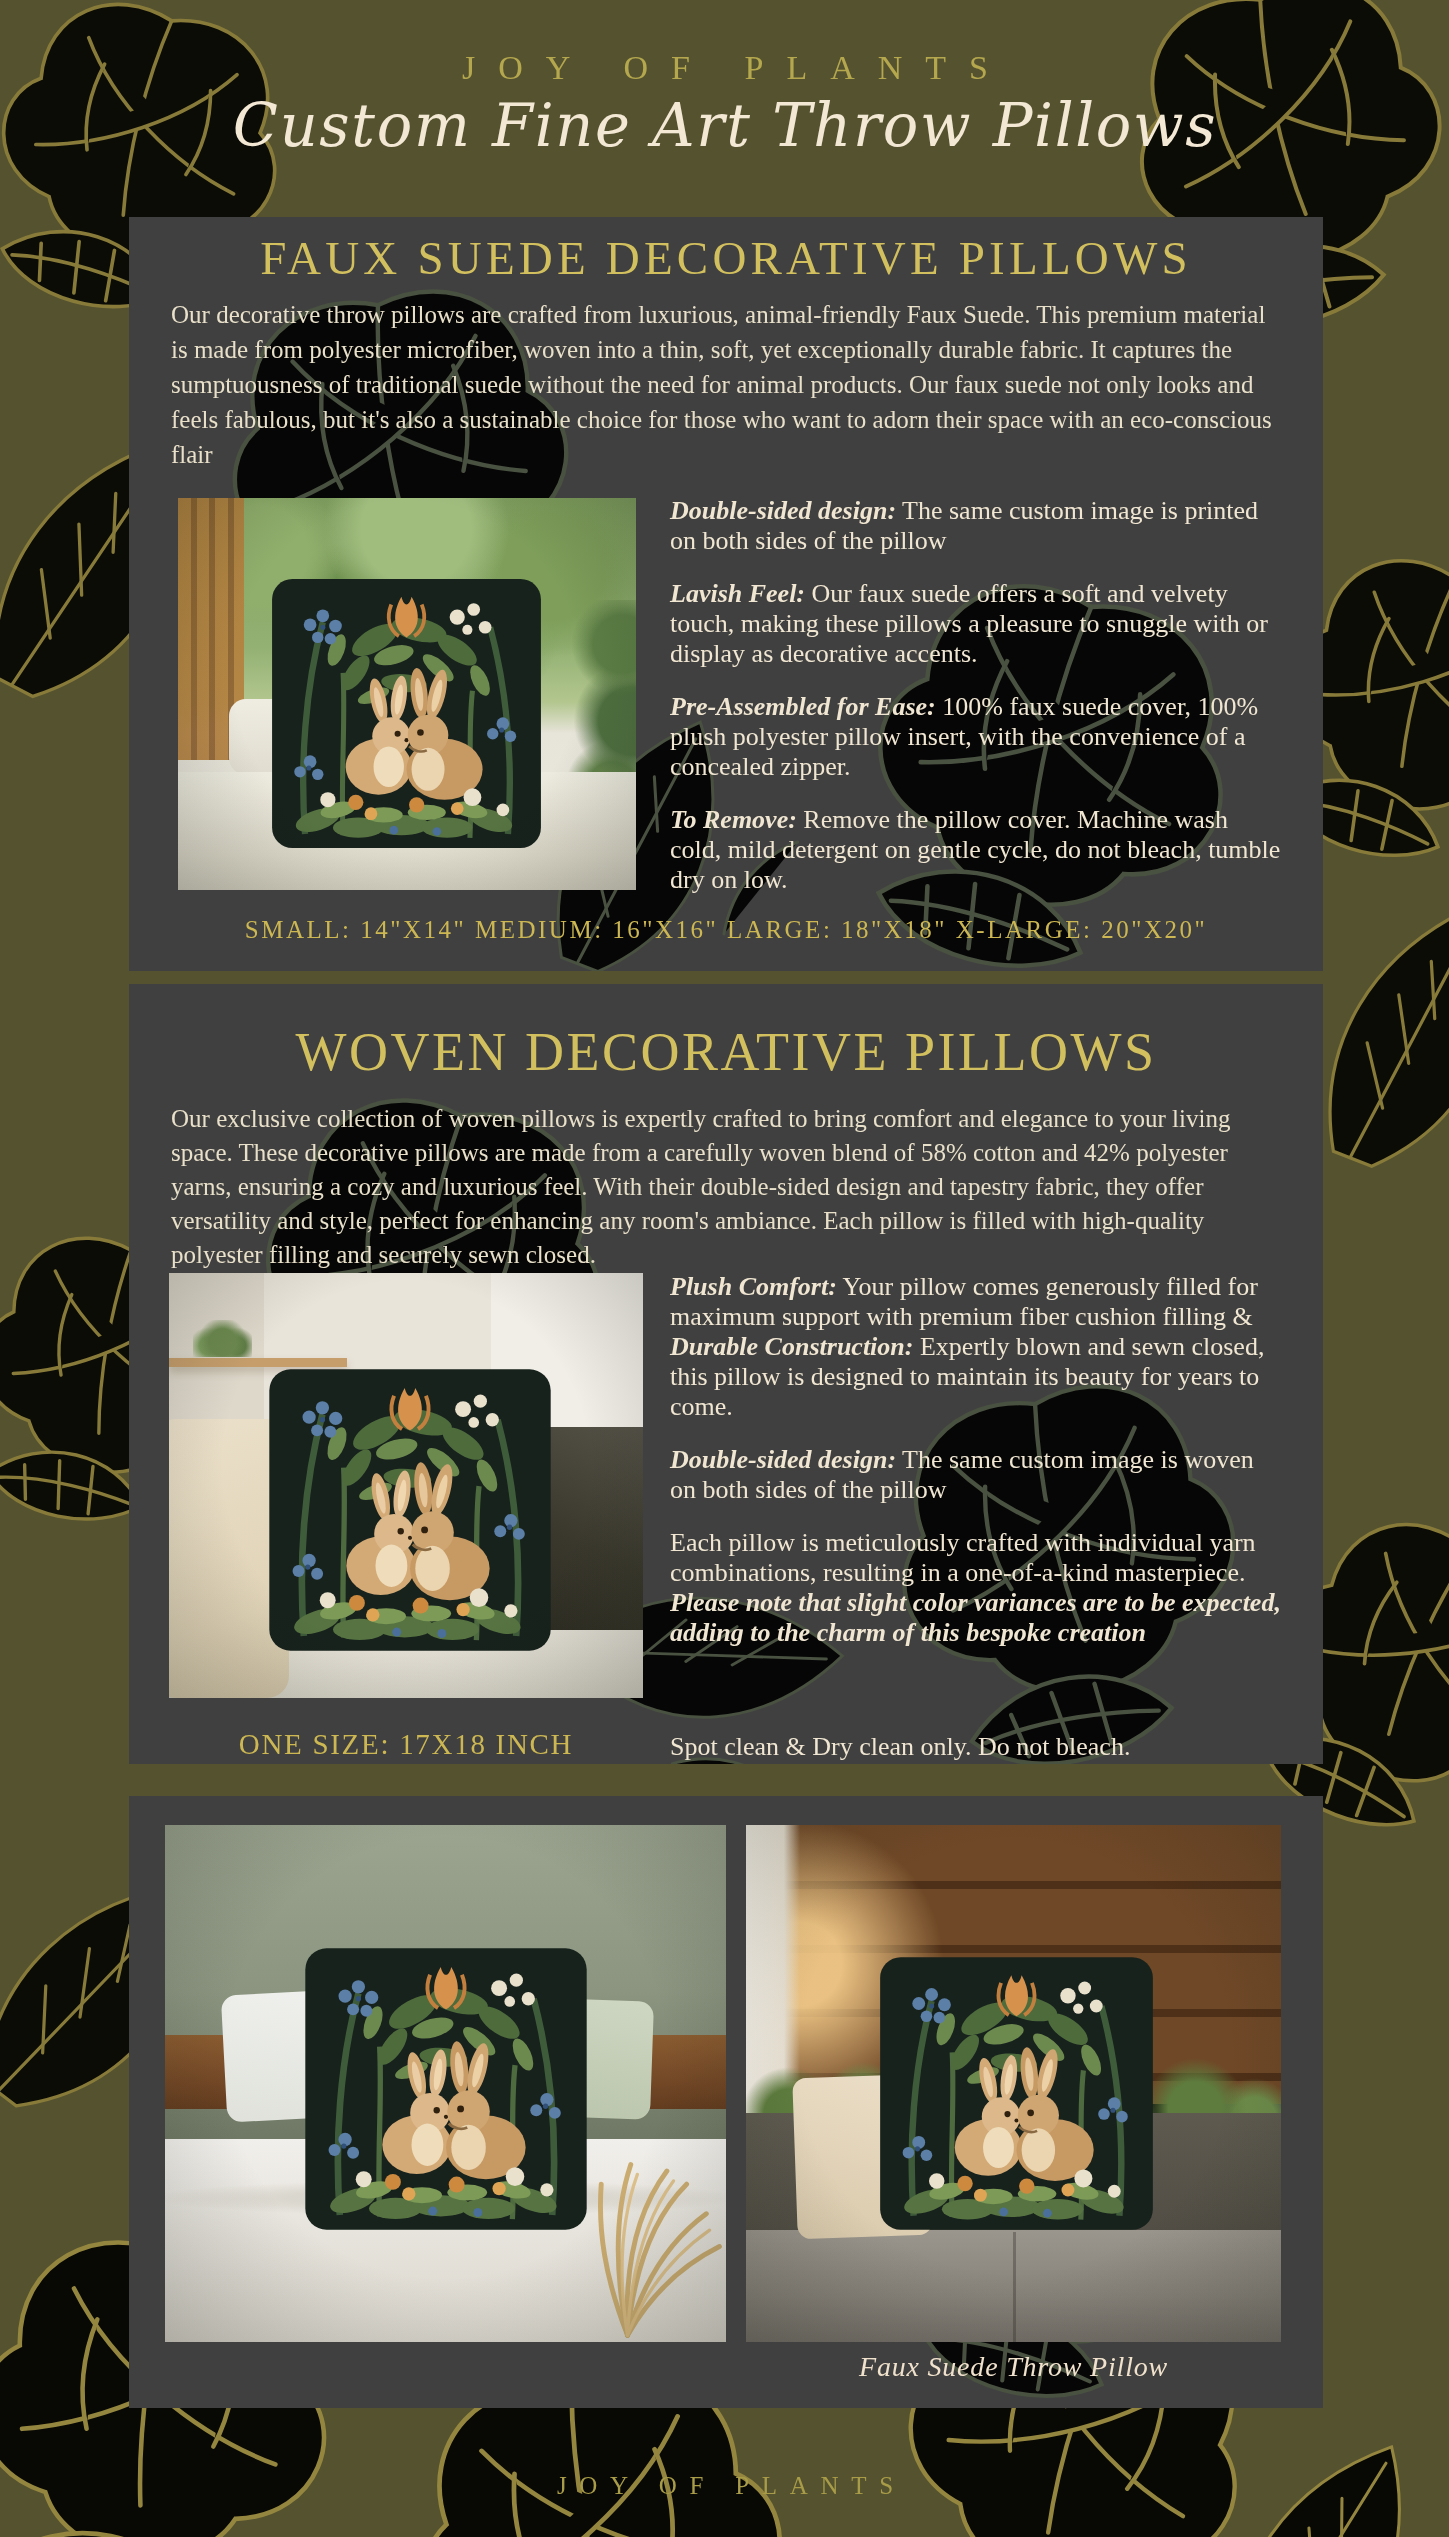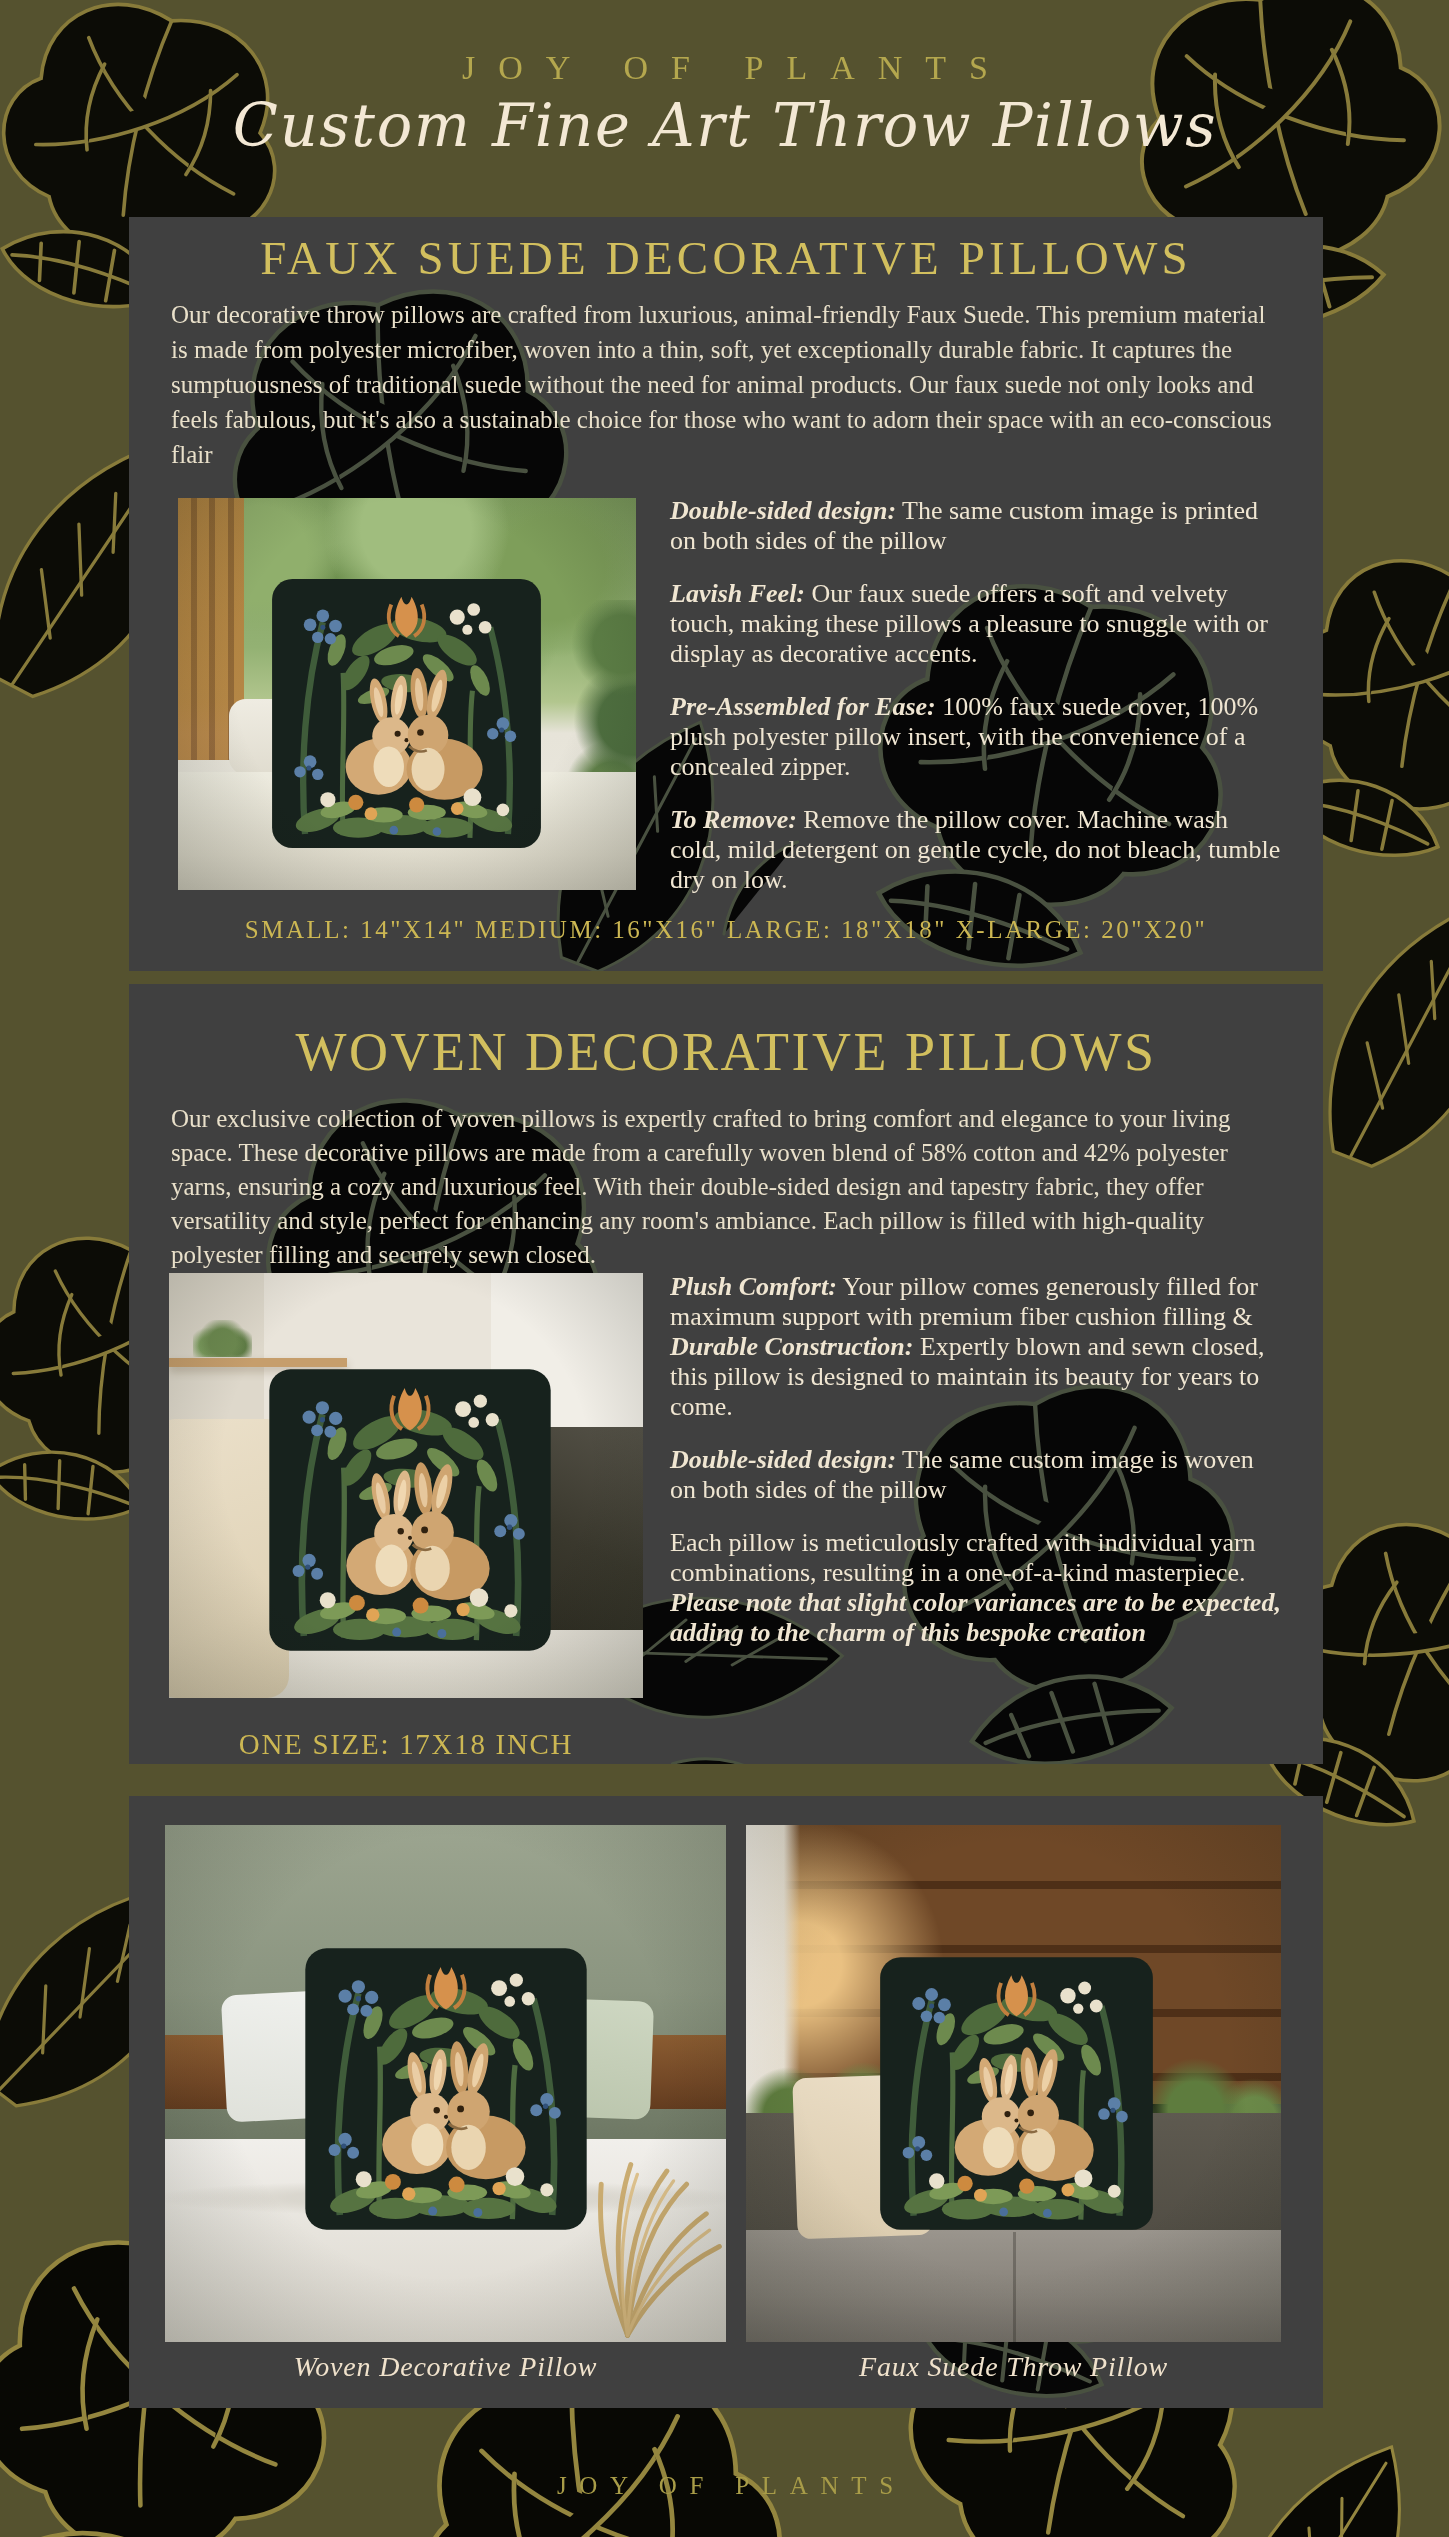--- a/index.html
+++ b/index.html
@@ -376,20 +376,21 @@
       <svg class="pillow-art-svg hue-woven" style="left:95px;top:91px;width:292px;height:292px" viewBox="0 0 345 345" width="292" height="292">
           <use href="#pillow-art"></use>
         </svg>
     </div>
 
     <div class="bullets">
       <p><i>Plush Comfort:</i><span> Your pillow comes generously filled for maximum support with premium fiber cushion filling  &amp; </span><i>Durable Construction:</i><span> Expertly blown and sewn closed, this pillow is designed to maintain its beauty for years to come.</span></p>
       <p><i>Double-sided design:</i><span> The same custom image is woven on both sides of the pillow</span></p>
       <p><span>Each pillow is meticulously crafted with individual yarn combinations, resulting in a one-of-a-kind masterpiece. </span><i>Please note that slight color variances are to be expected, adding to the charm of this bespoke creation</i></p>
     </div>
+    <div class="care-line">Spot clean &amp; Dry clean only. Do not bleach.</div>
     <div class="one-size-line">ONE SIZE: 17X18 INCH</div>
   </section>
 
   <section class="panel" id="panel3">
     <svg class="motif dark" style="left:135px;top:51px;width:389px;height:389px;transform:rotate(-10deg)" viewBox="0 0 460 460" width="389" height="389">
         <use href="#motif-peony"></use>
       </svg>
     <svg class="motif dark" style="left:744px;top:220px;width:406px;height:406px;transform:rotate(14deg)" viewBox="0 0 480 480" width="406" height="406">
         <use href="#motif-peony"></use>
       </svg>
@@ -428,19 +429,18 @@
       <div class="p4-couchback"></div>
       <div class="p4-seat"></div>
       <div class="p4-seatline"></div>
       <div class="p4-cushionL"></div>
       <div class="p4-cushionR"></div>
       <svg class="pillow-art-svg" style="left:129px;top:127px;width:283px;height:283px" viewBox="0 0 335 335" width="283" height="283">
           <use href="#pillow-art"></use>
         </svg>
     </div>
 
-    <div class="caption" id="caption-left">Woven Decorative Pillow</div>
     <div class="caption" id="caption-right">Faux Suede Throw Pillow</div>
   </section>
 
   <div class="footer-brand">JOY OF PLANTS</div>
 </div>
 
 
 </body></html>

